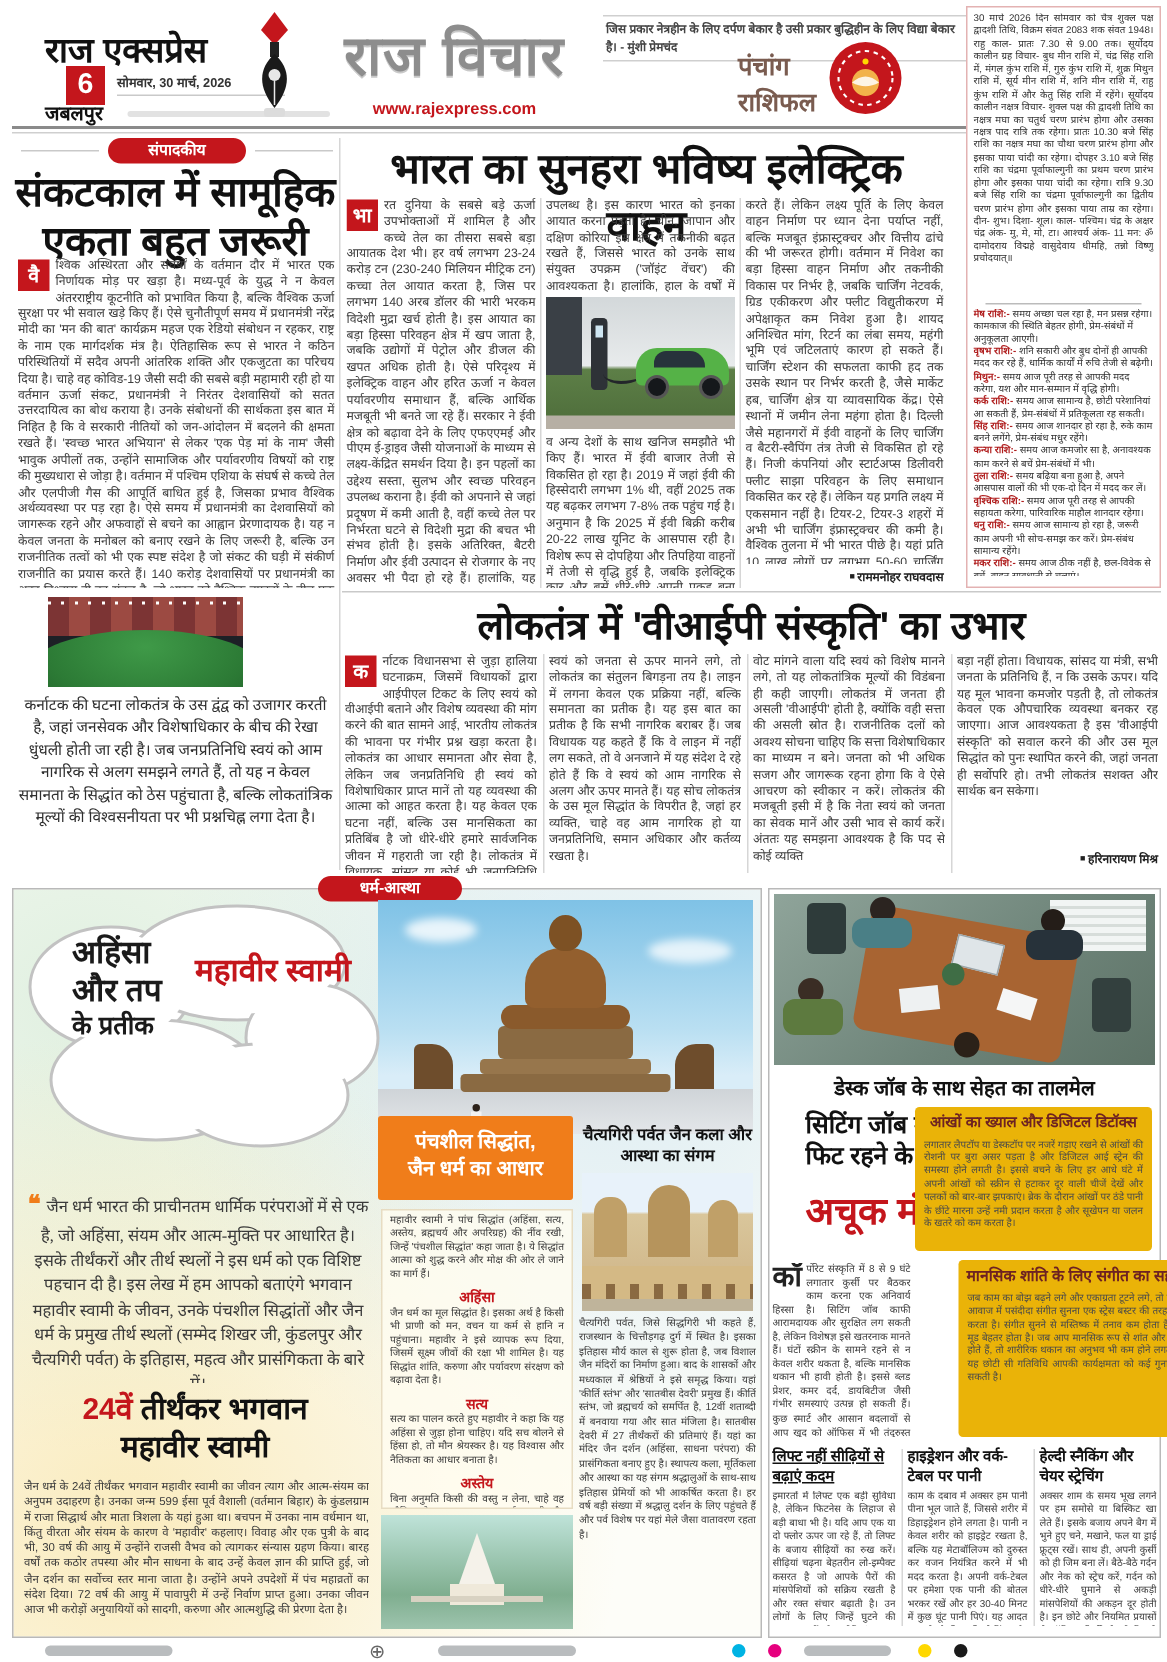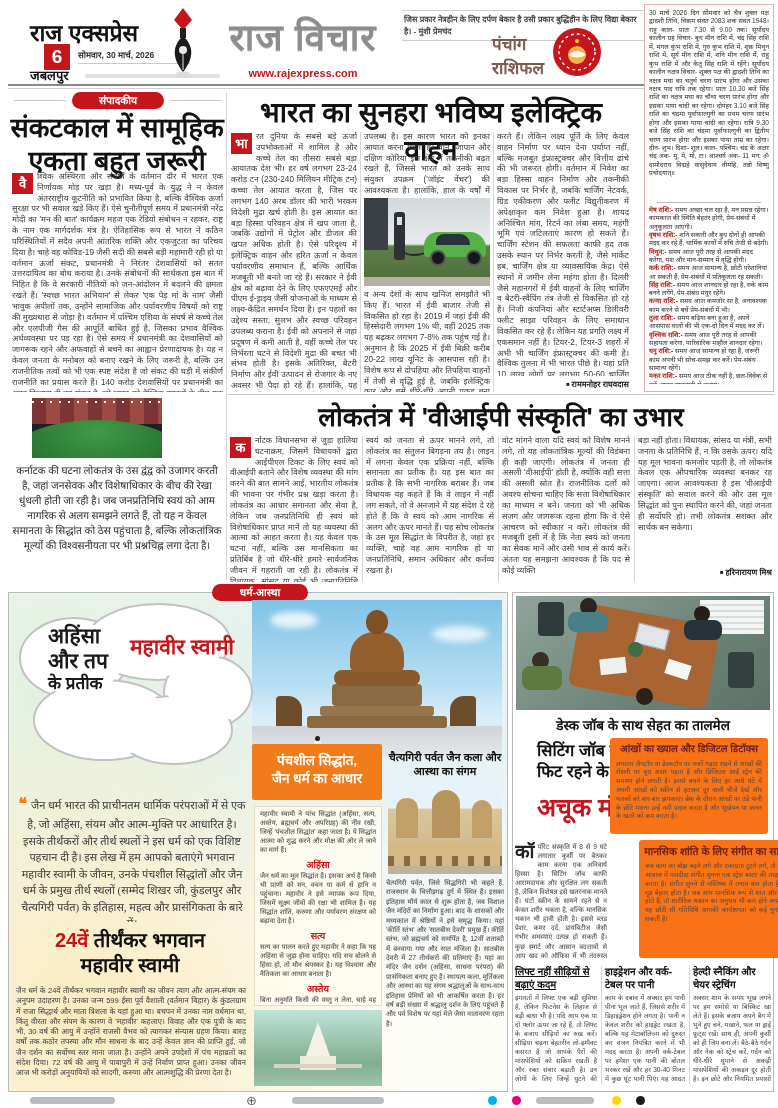--- a/index.html
+++ b/index.html
@@ -14,21 +14,21 @@
   .hl{font-weight:bold;color:#111;}
   .rule{background:#c9c9c9;}
   .vrule{width:1px;background:#d6d6d6;}
   .dropcap{float:left;background:#c4161c;color:#fff;font-weight:bold;
            width:21px;height:21px;line-height:21px;text-align:center;font-size:13px;margin:1px 4px 0 0;}
   .dropcap-plain{float:left;color:#222;font-weight:bold;font-size:19px;line-height:19px;margin:0 3px 0 0;}
   .badge{background:#c4161c;color:#fff;font-weight:bold;font-size:10.5px;line-height:17px;
          text-align:center;border-radius:9px;}
   .byline{font-size:8px;font-weight:bold;color:#222;text-align:right;}
   .byline::before{content:"■ ";font-size:6px;vertical-align:1px;}
-  .pinkbox{background:#f97316;border-radius:3px;}
+  .pinkbox{background:#eab308;border-radius:3px;}
   .pinkbox .pb-title{font-weight:bold;color:#6d2222;font-size:10px;text-align:center;line-height:1.25;padding:5px 4px 2px;}
   .pinkbox .pb-body{font-size:6.6px;line-height:1.34;color:#4a4a4a;text-align:justify;padding:2px 6px 4px;}
   .pr-name{color:#c4161c;font-weight:bold;font-size:9.5px;text-align:center;margin:3px 0 1px;}
   .rf-sign{color:#b01e1e;font-weight:bold;}
   .dot{border-radius:50%;width:9px;height:9px;}
   .gbar{background:#b9bcbe;border-radius:4px;height:7px;}
   .cap-serif{font-family:"Liberation Serif","DejaVu Serif",serif;}
 </style>
 </head>
 <body>

